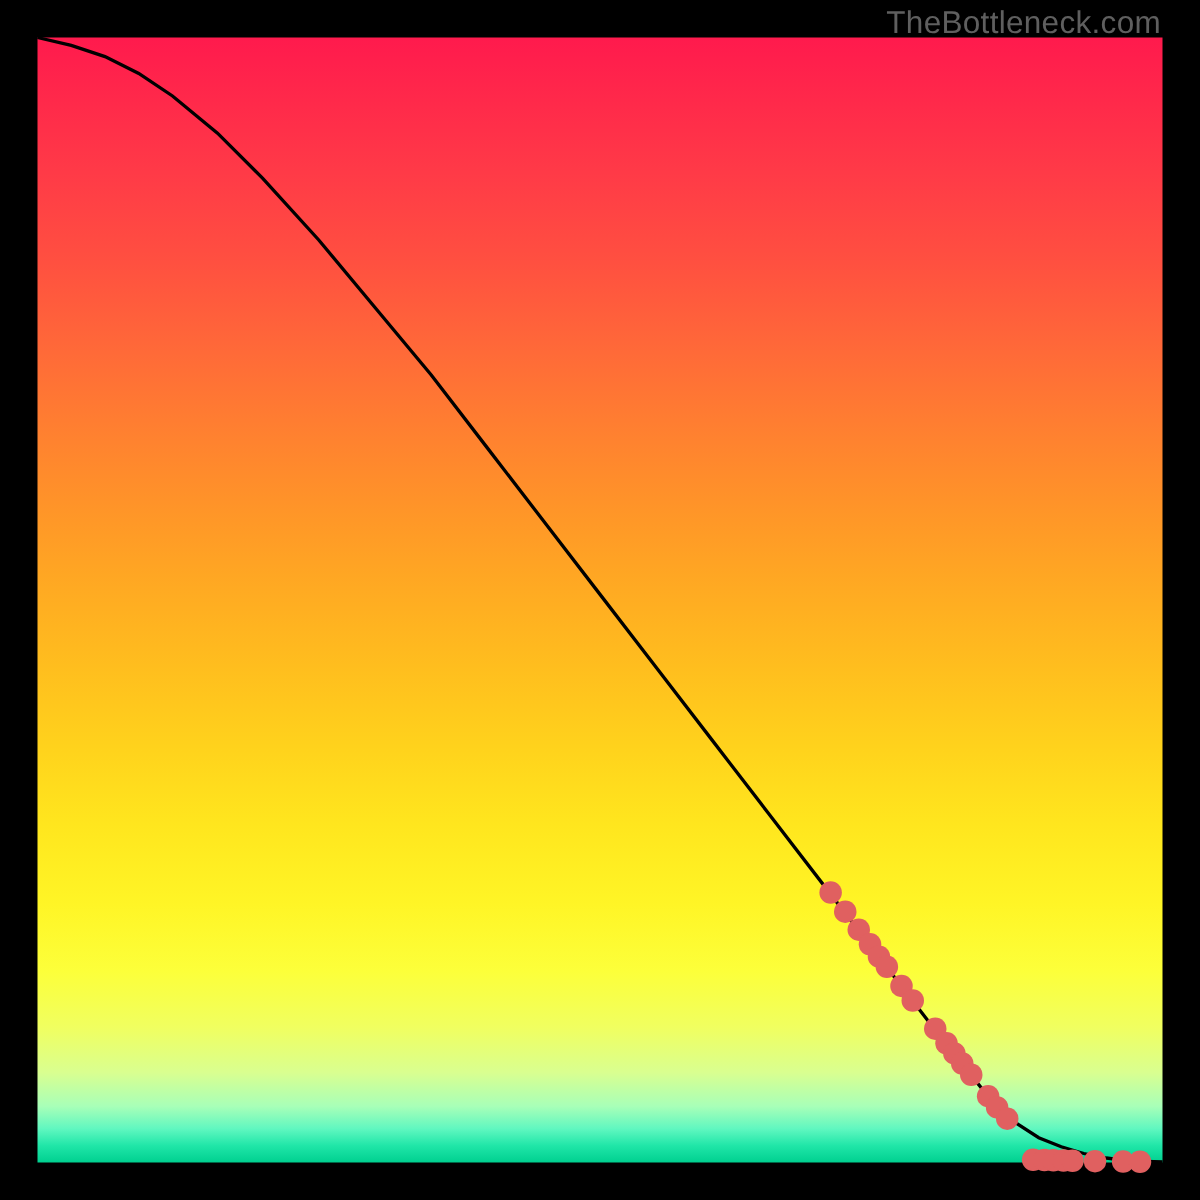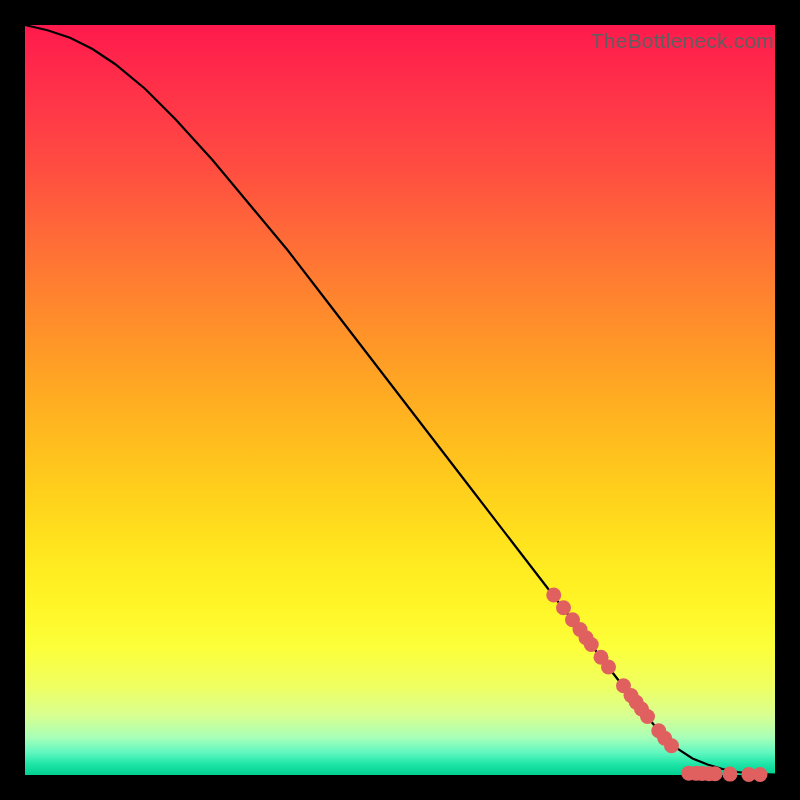--- a/index.html
+++ b/index.html
@@ -50,21 +50,20 @@
   }
   .watermark {
     position: absolute;
     top: 4px;
     right: 26px;
     color: #5f5f5f;
     font-size: 21px;
     font-weight: 400;
     letter-spacing: 0.2px;
     user-select: none;
-    margin-top: 25px;
   }
   svg.curve {
     position: absolute;
     left: 0;
     top: 0;
     width: 750px;
     height: 750px;
     overflow: visible;
   }
 </style>

